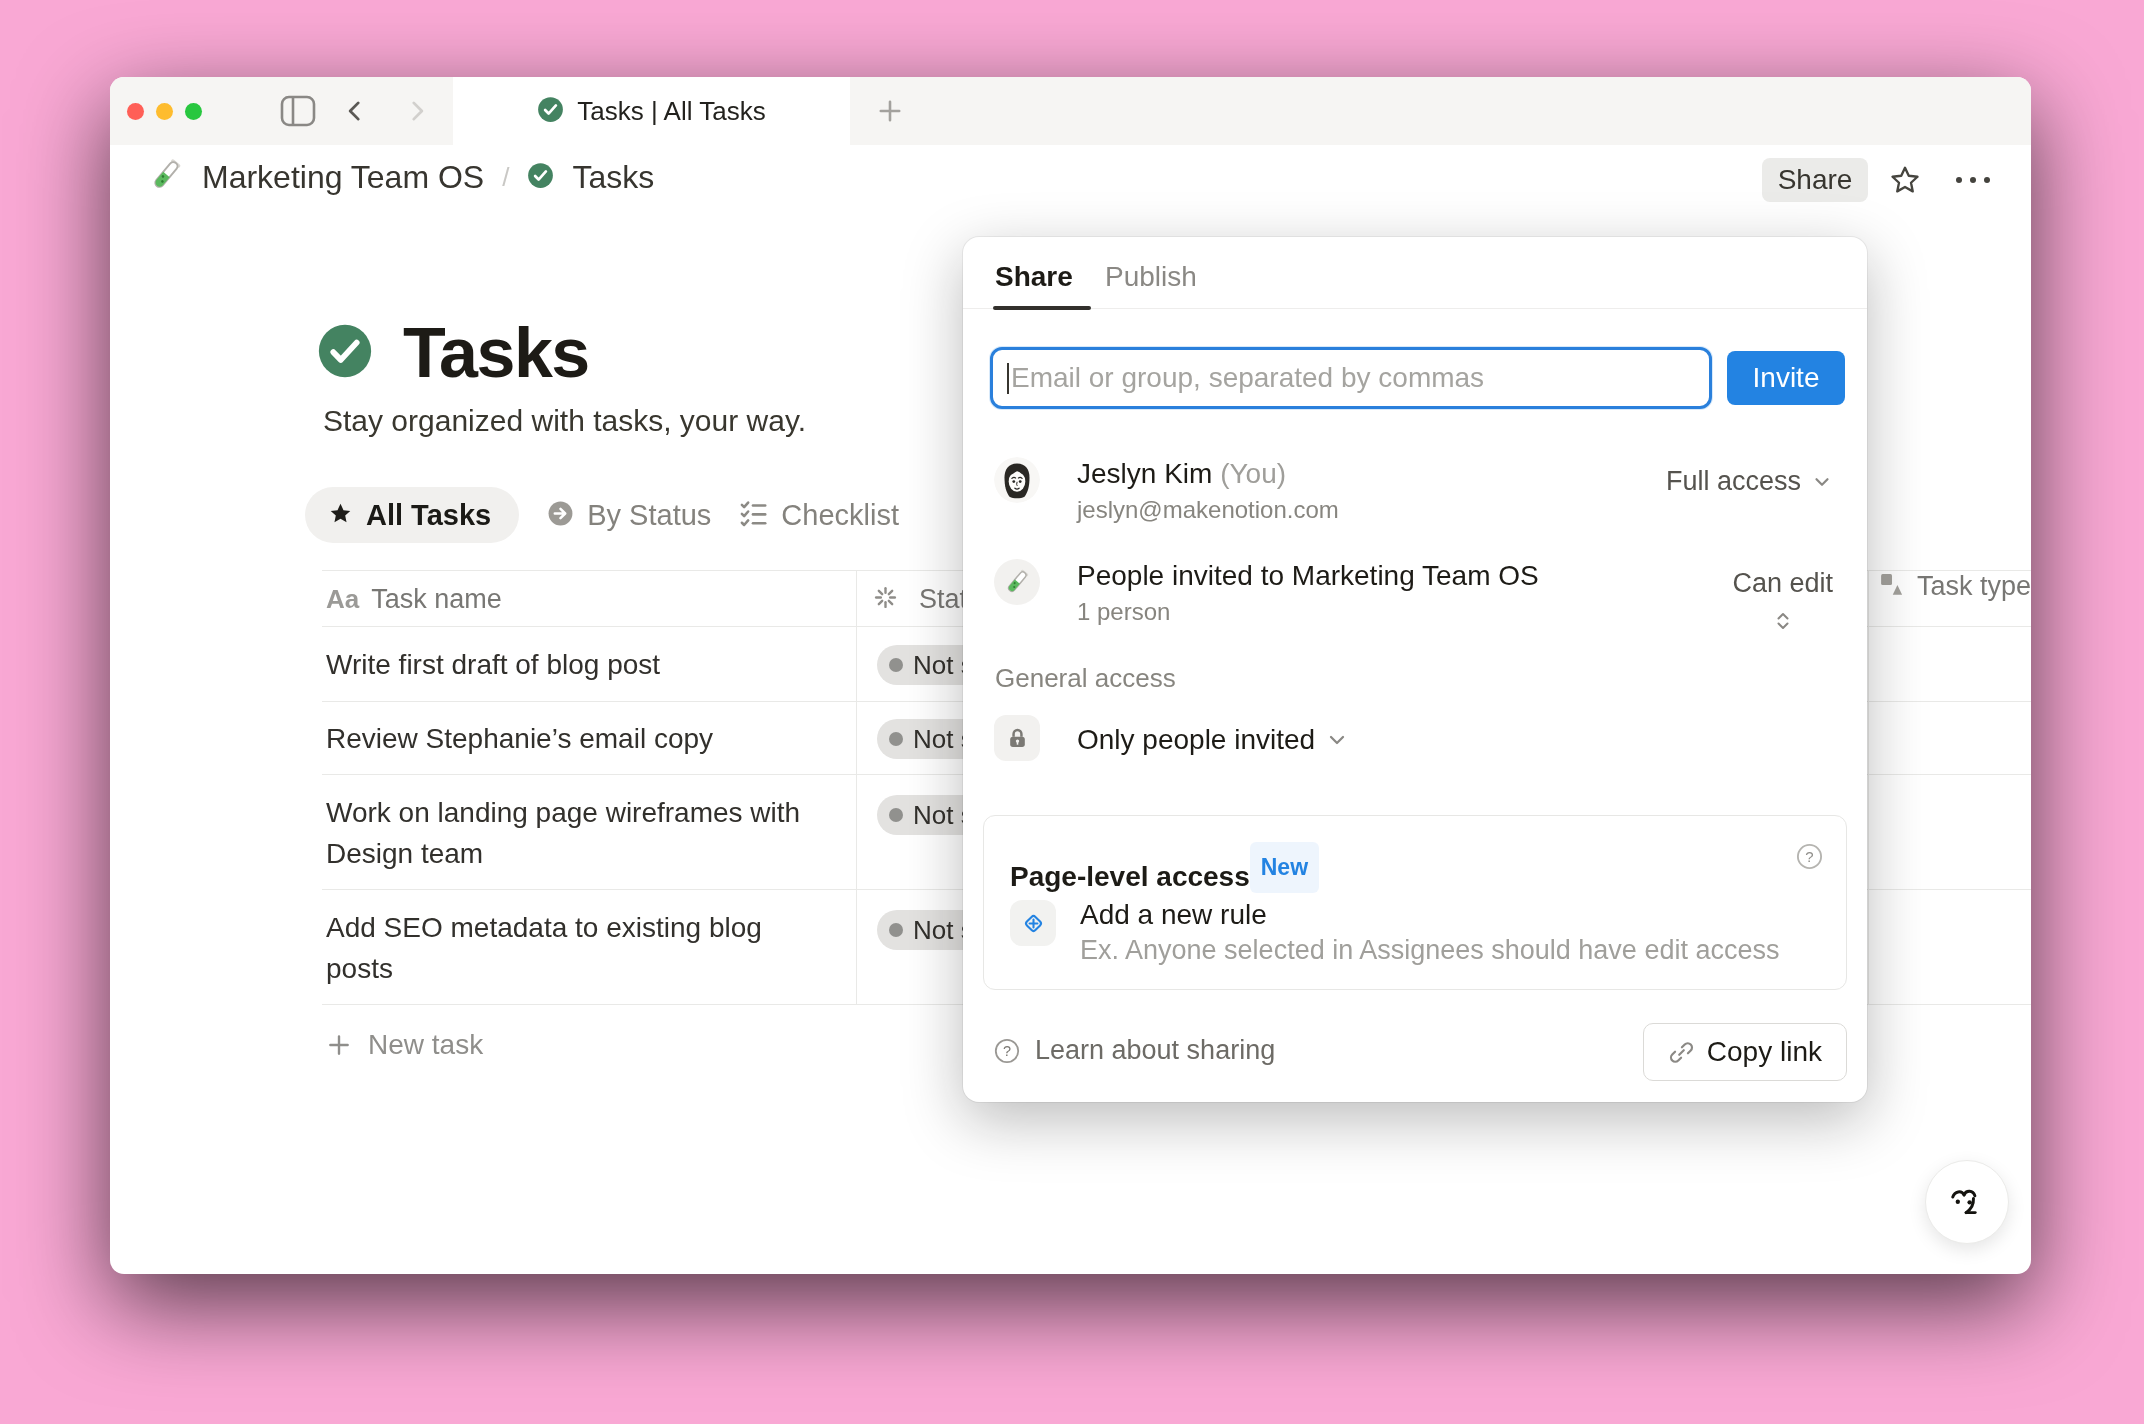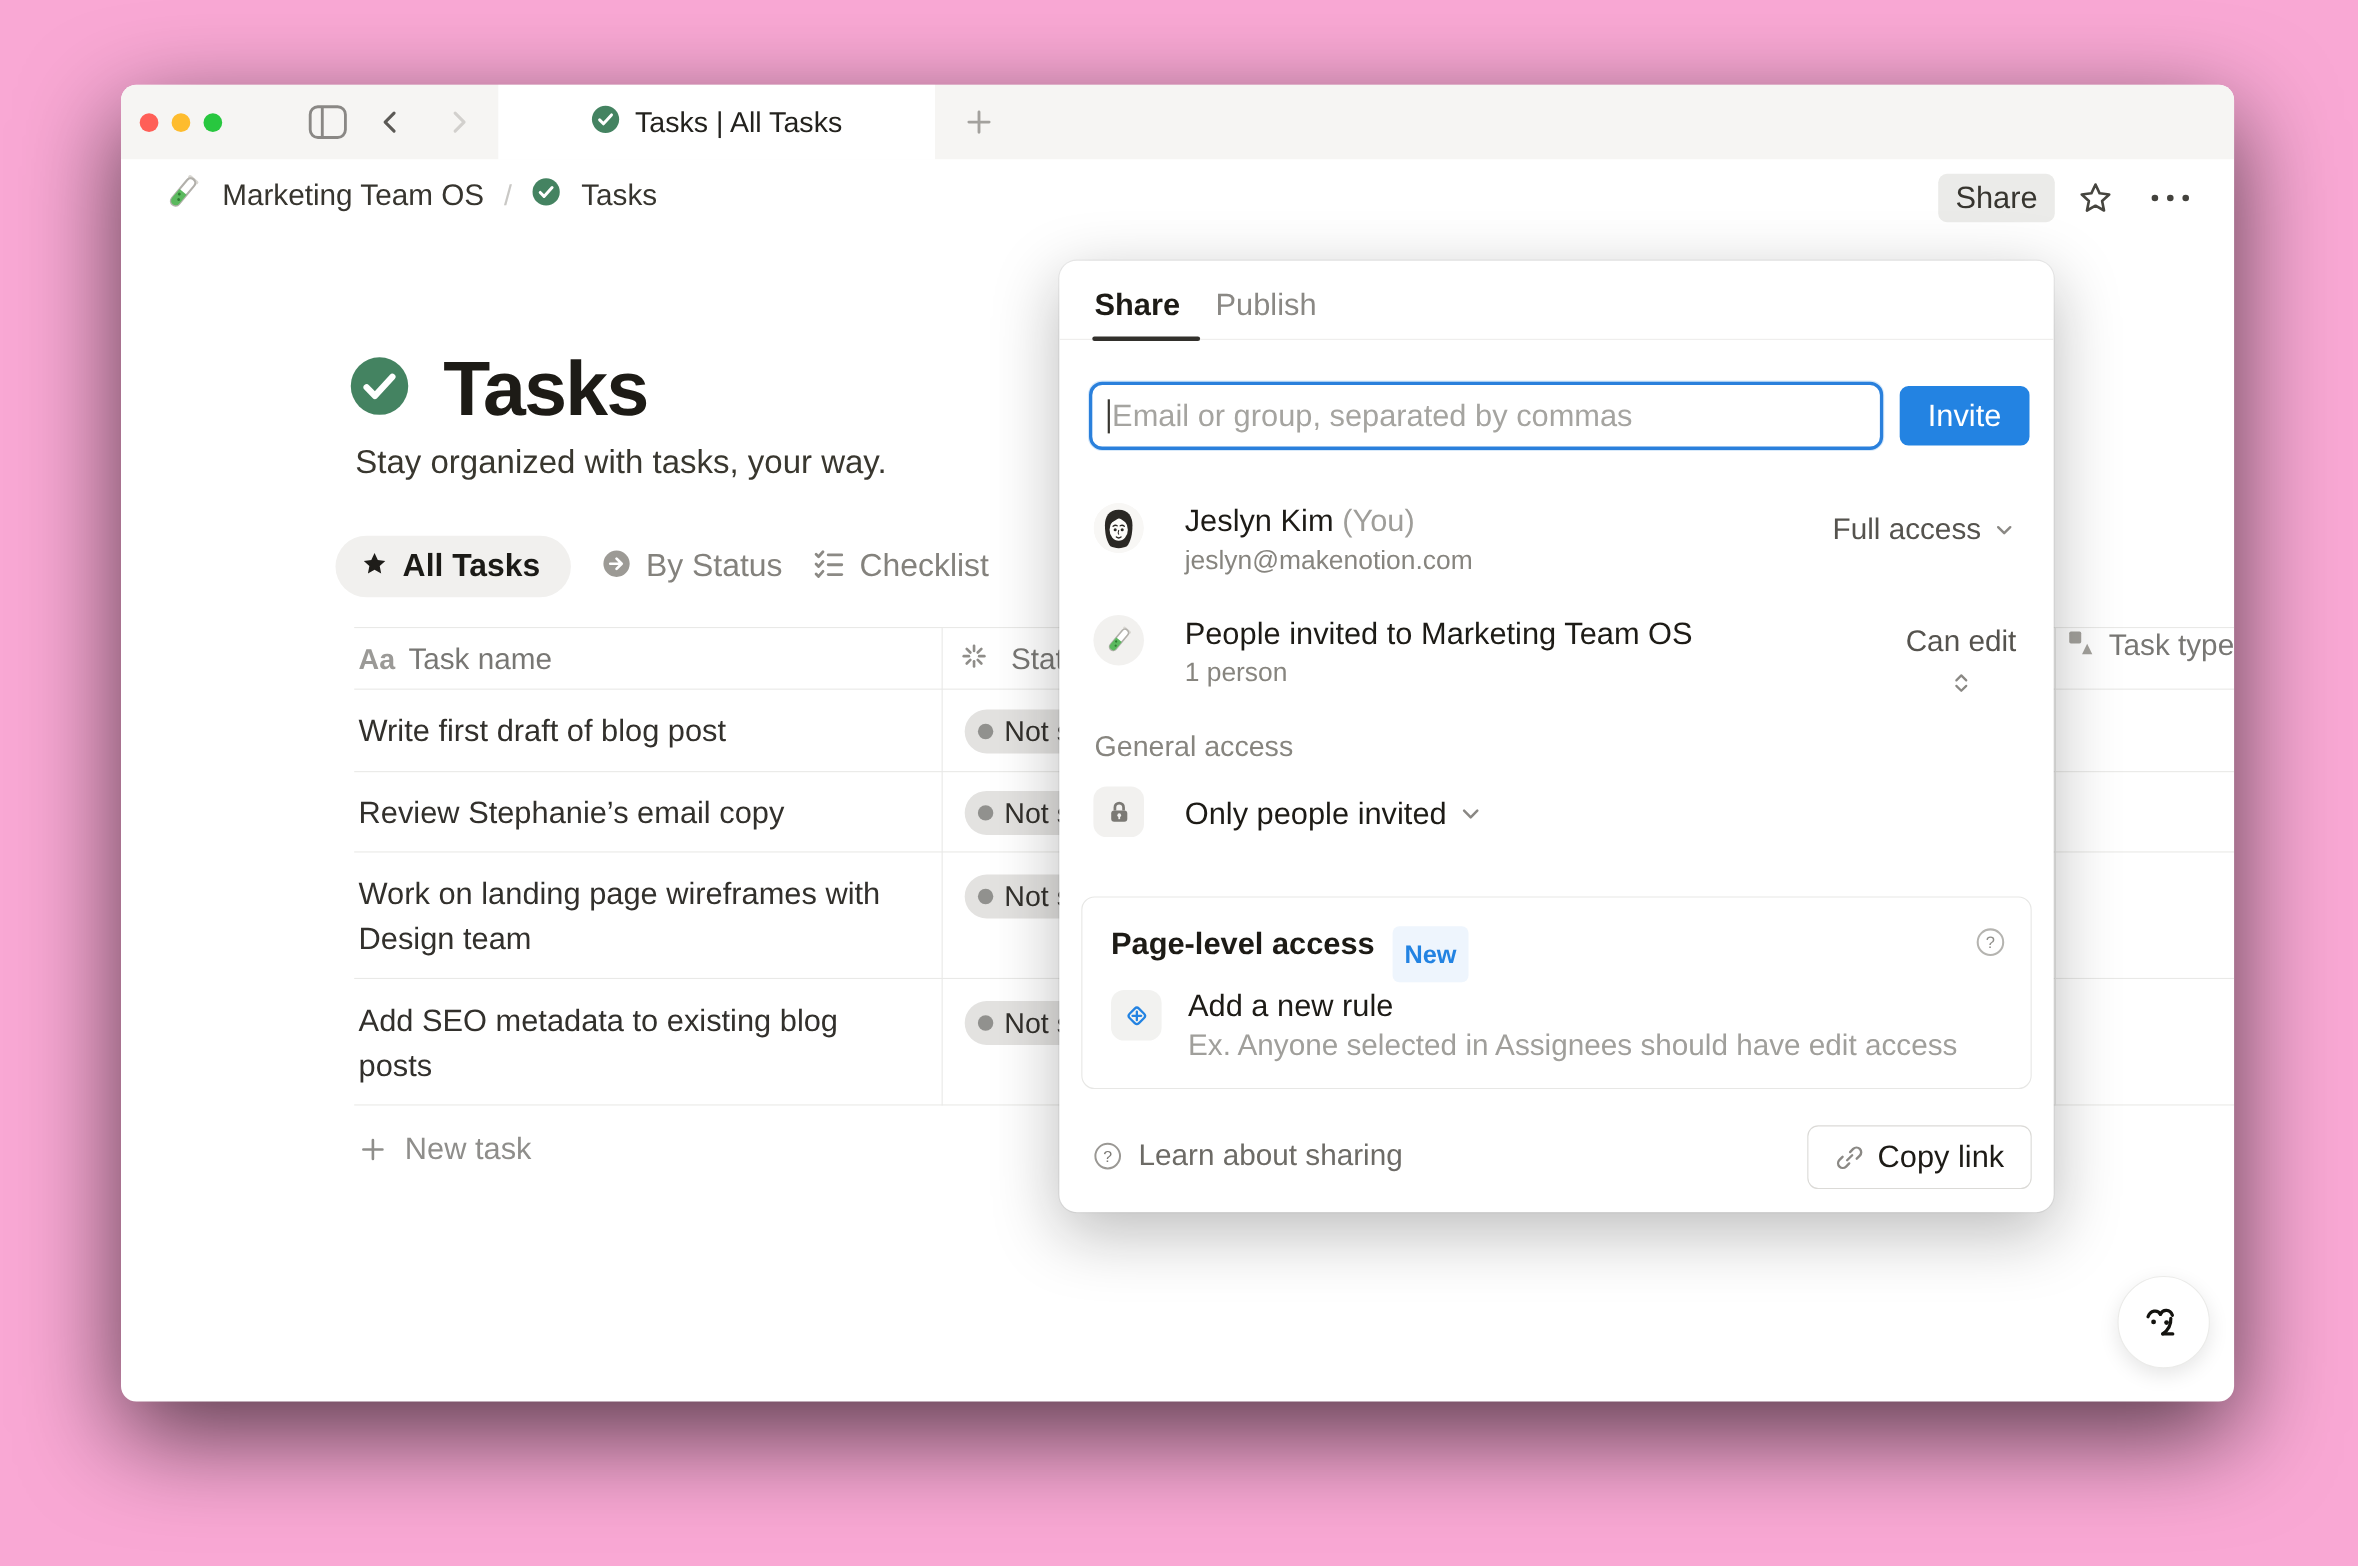--- a/index.html
+++ b/index.html
@@ -18,21 +18,21 @@
   .light { width:17px; height:17px; border-radius:50%; }
   .light.red{ background:#ff5f57; } .light.yellow{ background:#febc2e; } .light.green{ background:#28c73f; }
   .tb-icon { position:absolute; top:0; height:68px; display:flex; align-items:center; justify-content:center; }
   #active-tab { position:absolute; left:343px; top:0; width:397px; height:68px; background:#fff;
     display:flex; align-items:center; justify-content:center; gap:13px; }
   #active-tab .tab-label { font-size:26px; color:#23221e; font-weight:500; }
 
   
   #crumbbar { position:absolute; left:0; top:68px; width:1921px; height:64px; background:#fff; }
   .crumbs { position:absolute; left:38px; top:0; height:64px; display:flex; align-items:center; gap:18px; }
-  .crumb-text { font-size:27px; color:#37352f; }
+  .crumb-text { font-size:32px; color:#37352f; }
   .crumb-sep { font-size:26px; color:#c9c8c5; }
   #share-btn { position:absolute; left:1652px; top:13px; width:106px; height:44px; background:#ebebe9;
     border-radius:8px; display:flex; align-items:center; justify-content:center;
     font-size:28px; color:#37352f; cursor:pointer; }
   #fav-star { position:absolute; left:1780px; top:20px; width:30px; height:30px; }
   #more-dots { position:absolute; left:1846px; top:28px; width:44px; height:14px; display:flex; gap:8px; align-items:center; }
   #more-dots i { width:6px; height:6px; border-radius:50%; background:#44433e; }
 
   
   #page-title-icon { position:absolute; left:207px; top:246px; width:56px; height:56px; }
@@ -85,21 +85,21 @@
     display:flex; align-items:center; justify-content:center; }
   .p-name { position:absolute; left:114px; font-size:28px; color:#1d1b16; white-space:nowrap; }
   .p-name .suffix { color:#9f9e9a; }
   .p-sub { position:absolute; left:114px; font-size:24px; color:#87857f; }
   .access { position:absolute; right:34px; display:flex; align-items:center; gap:10px; font-size:27px; color:#55534e; }
   #general-label { position:absolute; left:32px; top:426px; font-size:26px; color:#87857f; }
   #general-row-text { position:absolute; left:114px; top:487px; display:flex; align-items:center; gap:10px;
     font-size:28px; color:#1d1b16; }
   #page-level-box { position:absolute; left:20px; top:578px; width:864px; height:175px;
     border:1px solid #e7e7e5; border-radius:12px; }
-  #plb-heading { position:absolute; left:26px; top:26px; display:flex; align-items:flex-start; gap:16px; }
+  #plb-heading { position:absolute; left:26px; top:26px; display:flex; align-items:flex-end; }
   #plb-heading .h { font-size:28px; font-weight:600; color:#1d1b16; }
   #plb-new { height:51px; padding:0 11px; border-radius:6px; background:rgba(35,131,226,.08);
     color:#2383e2; font-size:23px; font-weight:600; display:flex; align-items:center; }
   #plb-help { position:absolute; right:22px; top:26px; }
   #rule-title { position:absolute; left:96px; top:83px; font-size:28px; color:#1d1b16; }
   #rule-hint { position:absolute; left:96px; top:119px; font-size:27px; color:#a09f9b; }
   #dlg-footer-learn { position:absolute; left:30px; top:798px; display:flex; align-items:center; gap:14px; }
   #dlg-footer-learn span { font-size:27px; color:#6d6b66; }
   #copy-link-btn { position:absolute; right:20px; top:786px; height:58px; padding:0 24px;
     border:1.5px solid #dbdad7; border-radius:10px; background:#fff; display:flex; align-items:center; gap:12px; }

